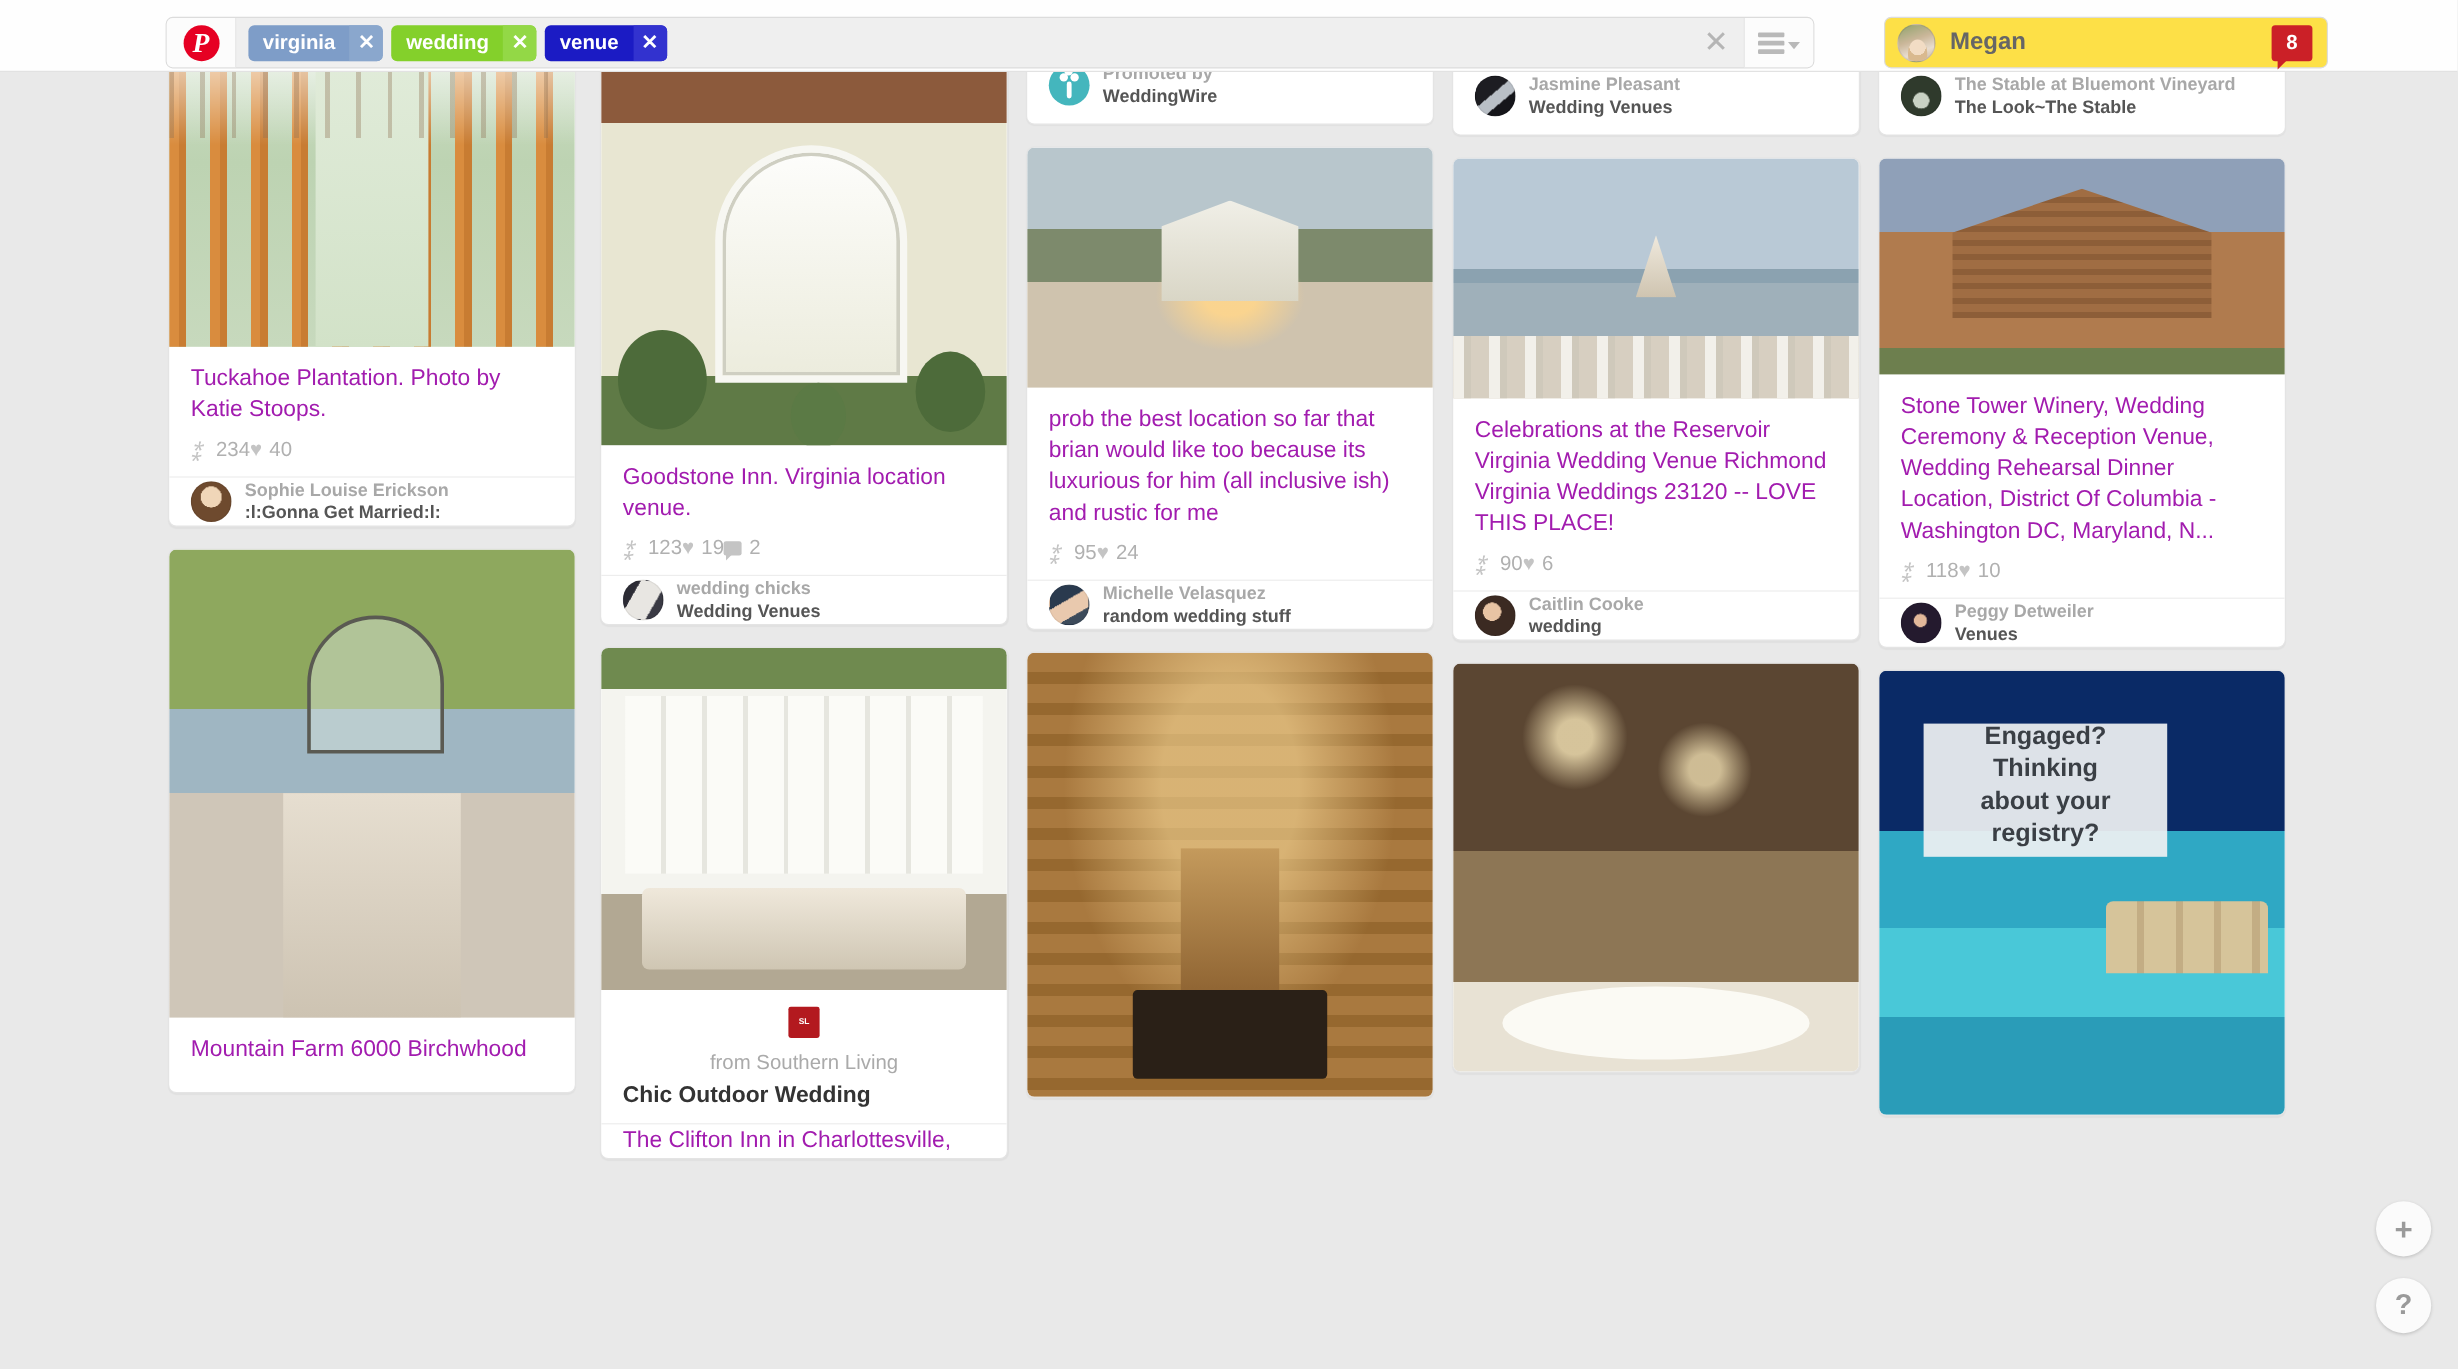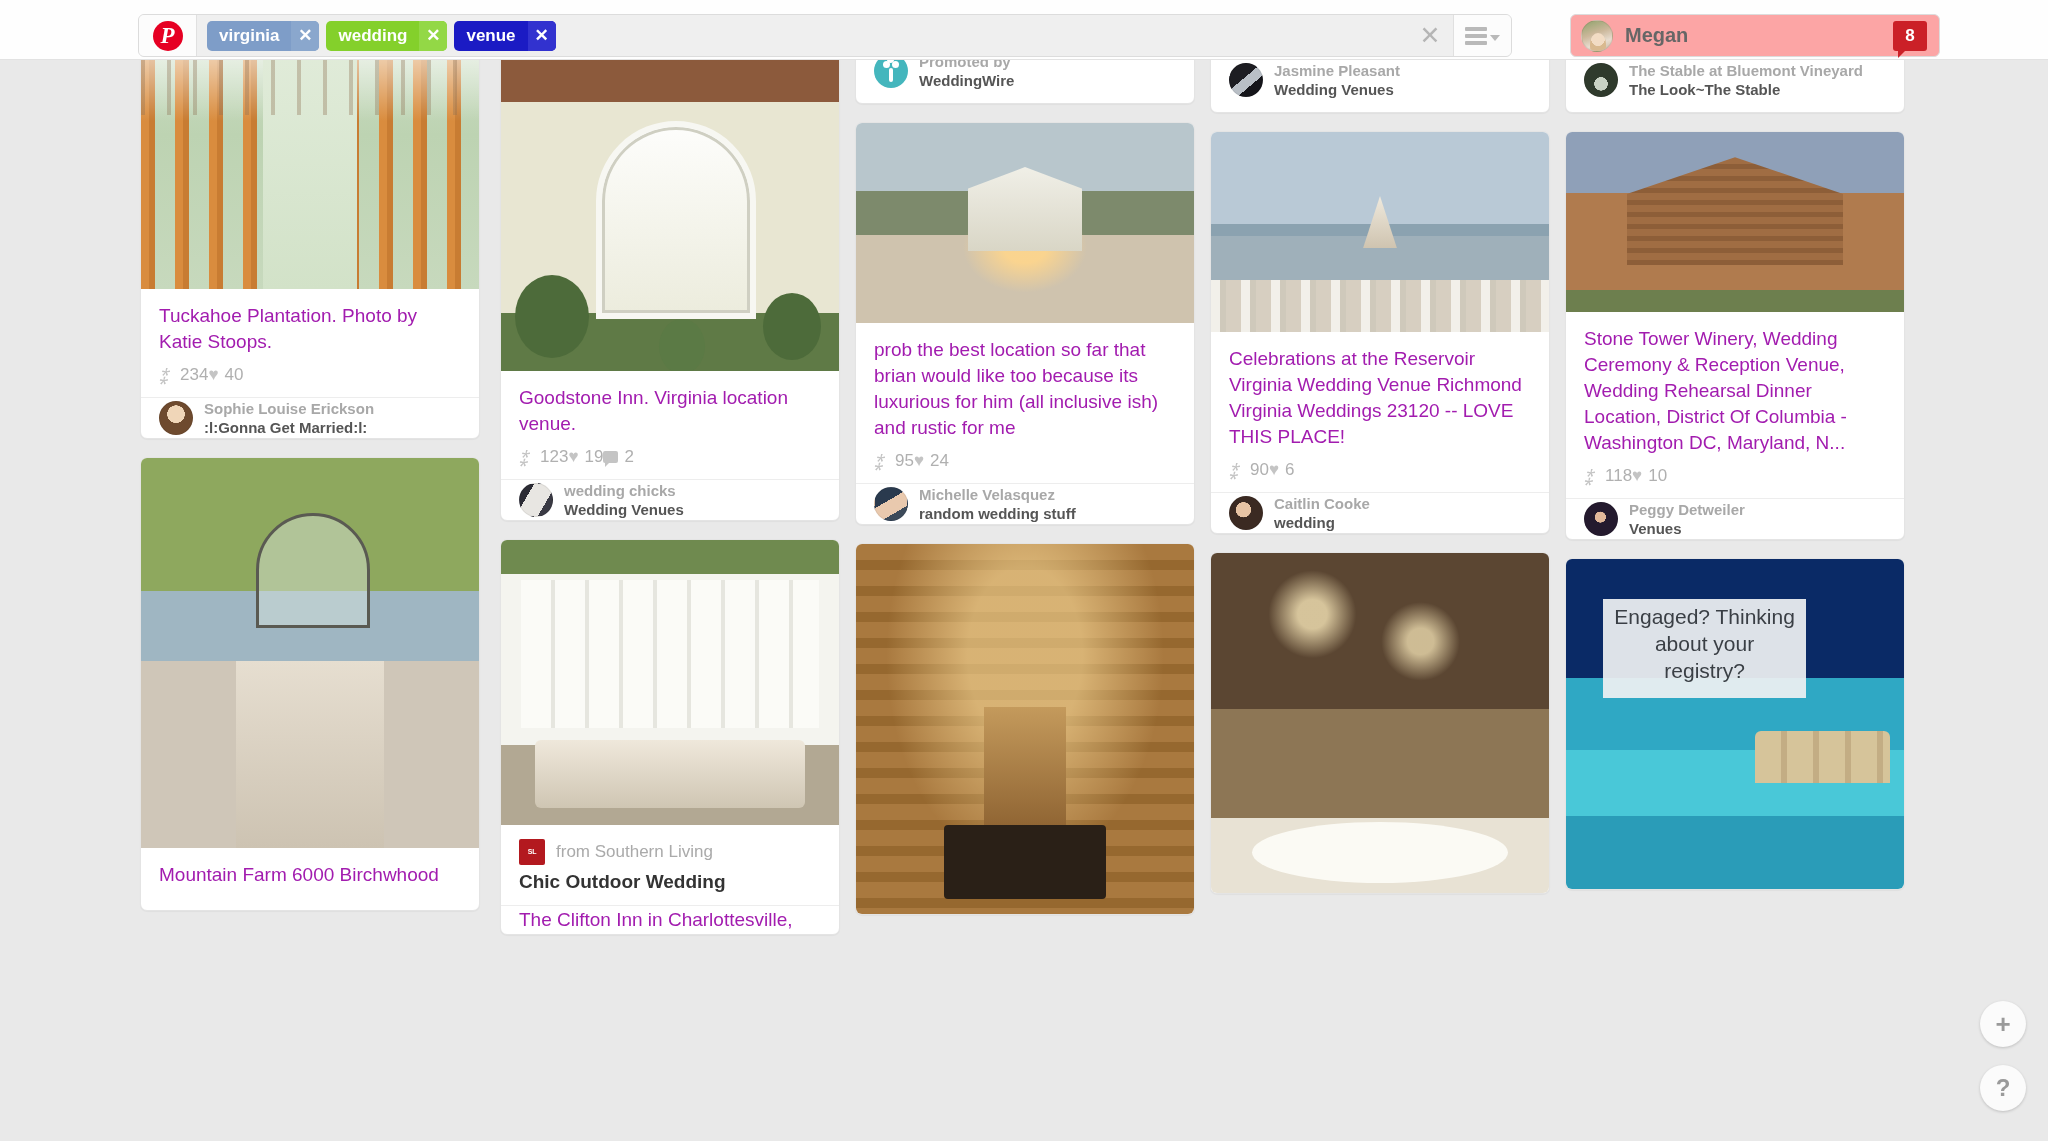--- a/index.html
+++ b/index.html
@@ -82,21 +82,21 @@
   .burger i { display: block; width: 22px; height: 4px; background: #b9b9b9; border-radius: 1px; }
   .caret-dn {
     width: 0; height: 0; border-left: 5px solid transparent;
     border-right: 5px solid transparent; border-top: 6px solid #b9b9b9;
     margin-top: 5px;
   }
 
   .user-shell {
     position: absolute; left: 1570px; top: 14px;
     width: 370px; height: 43px;
-    background: #fca5a5; border: 1px solid #dcdcdc; border-radius: 6px;
+    background: #fde047; border: 1px solid #dcdcdc; border-radius: 6px;
     display: flex; align-items: center;
   }
   .user-av {
     width: 32px; height: 32px; border-radius: 50%; margin-left: 10px;
     background: linear-gradient(160deg,#8fa36c 0%,#cbb79a 42%,#e8ddd0 70%,#c9b49c 100%);
     border: 1px solid rgba(0,0,0,.08); flex: 0 0 auto; position: relative; overflow: hidden;
   }
   .user-av::after {
     content:''; position:absolute; left:8px; top:12px; width:16px; height:22px;
     border-radius: 50% 50% 40% 40%;
@@ -314,22 +314,23 @@
       radial-gradient(circle at 30% 18%, rgba(255,238,190,.75) 0 4%, rgba(255,238,190,0) 12%),
       radial-gradient(circle at 62% 26%, rgba(255,238,190,.7) 0 4%, rgba(255,238,190,0) 12%),
       linear-gradient(180deg,#5b4632 0 46%, #8d7655 46% 78%, #e8e2d4 78% 100%);
   }
   .ph-barnlight::after {
     content:''; position:absolute; left:12%; bottom:3%; width:76%; height:18%;
     background:#fbfaf4; border-radius:50%;
   }
 
   .ph-tropic {
-    height: 330px;
+    height: 370px;
     background: linear-gradient(180deg,#0a2a66 0 36%, #2fa8c4 36% 58%, #49c8d8 58% 78%, #2a9cb8 78% 100%);
+    font-weight: bold;
   }
   .ph-tropic::before {
     content:''; position:absolute; right:4%; top:52%; width:40%; height:16%;
     background: repeating-linear-gradient(90deg,#d6c49a 0 26px,#c3ad84 26px 32px);
     border-radius: 6px 6px 0 0;
   }
   .ph-registry-card {
     position: absolute; left: 11%; top: 12%; width: 60%; height: 30%;
     background: rgba(238,240,242,.93);
     display:flex; flex-direction:column; align-items:center; justify-content:center;
@@ -472,21 +473,21 @@
         <div class="attrib-txt">
           <span class="attrib-user">wedding chicks</span>
           <span class="attrib-board">Wedding Venues</span>
         </div>
       </div>
     </div>
 
     <div class="card">
       <div class="ph ph-porch"></div>
       <div class="card-body">
-        <div style="display:flex;align-items:center;gap:11px;">
+        <div style="display:flex;align-items:center;gap:11px;flex-direction:column;">
           <div class="sl-logo">SL</div>
           <span class="src-line">from Southern Living</span>
         </div>
         <div class="src-title">Chic Outdoor Wedding</div>
       </div>
       <div class="attrib" style="border-top:1px solid #ededed;">
         <p class="card-title" style="margin:0;">The Clifton Inn in Charlottesville,</p>
       </div>
     </div>
 

